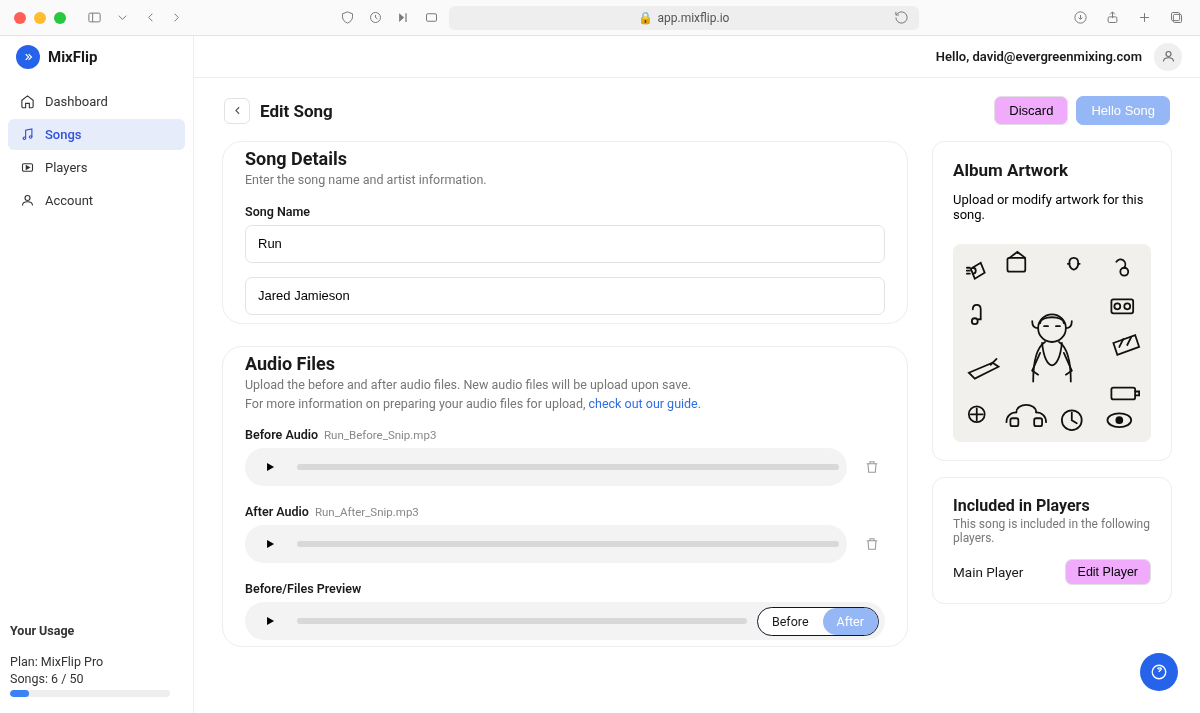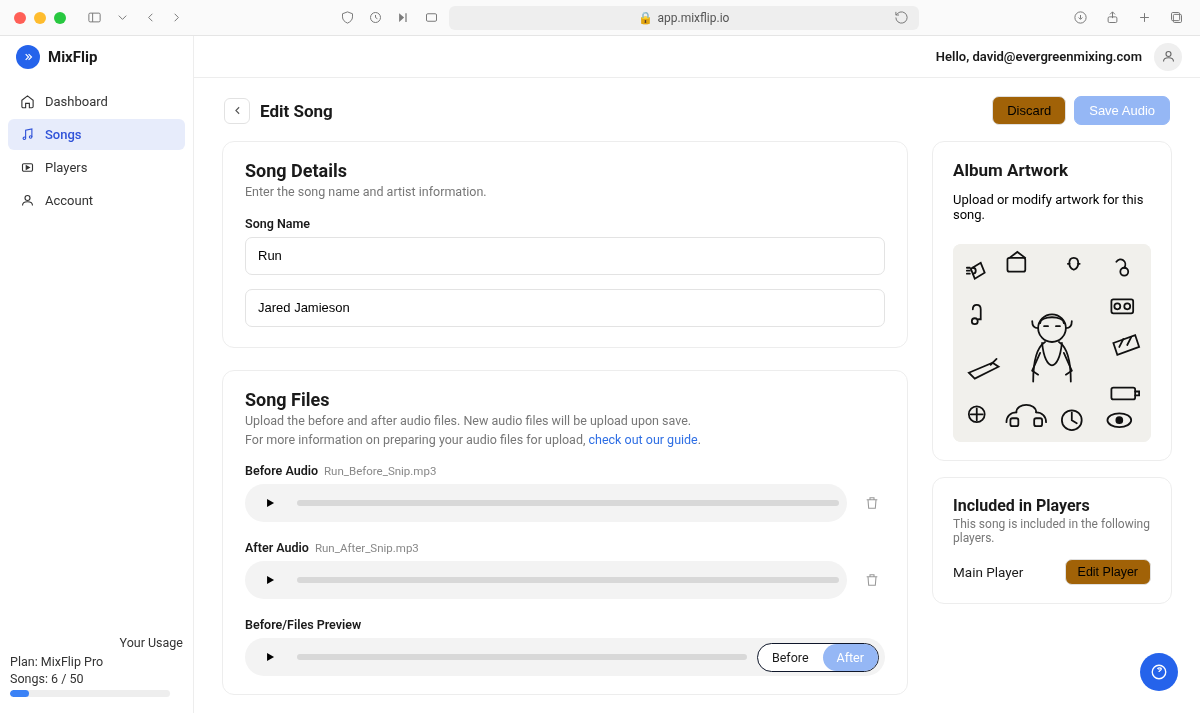--- a/index.html
+++ b/index.html
@@ -26,47 +26,47 @@
 .sidebar { width: 194px; border-right: 1px solid #ededed; display:flex; flex-direction:column;}
 .logo-row { display:flex; align-items:center; gap:8px; padding: 14px 16px; height:42px;}
 .logo-badge { width:24px; height:24px; border-radius:50%; background:#2563eb; color:#fff; display:flex; align-items:center; justify-content:center;}
 .logo-badge svg { width:14px; height:14px; fill:#fff; }
 .brand { font-weight:700; font-size:15px;}
 .nav { padding: 8px; display:flex; flex-direction:column; gap:2px;}
 .nav-item { display:flex; align-items:center; gap:10px; padding: 8px 12px; border-radius:6px; font-size:13px; color:#333; cursor:pointer;}
 .nav-item.active { background:#e7ecfb; color:#2f52d8; font-weight:500;}
 .nav-item svg { width:15px; height:15px; stroke:currentColor; fill:none; stroke-width:1.8;}
 .usage { margin-top:auto; padding: 10px 10px 16px; font-size:12.5px; color:#333;}
-.usage .title { font-weight:400; margin-bottom:4px;text-align:right;}
+.usage .title { font-weight:700; margin-bottom:16px;}
 .usage .row { margin-bottom:2px;}
 .usage-bar { width: 160px; height:7px; background:#eee; border-radius:5px; margin-top:4px; overflow:hidden;}
 .usage-fill { height:100%; width:12%; background:#3b82f6; border-radius:5px;}
 
 .topbar { height:42px; border-bottom:1px solid #ededed; display:flex; align-items:center; justify-content:flex-end; padding:0 18px; gap:12px;}
 .greeting { font-size:13px; font-weight:600;}
 .avatar { width:28px; height:28px; border-radius:50%; background:#efefef; display:flex; align-items:center; justify-content:center;}
 .avatar svg { width:15px; height:15px; stroke:#666; fill:none; stroke-width:1.8;}
 
 .main { flex:1; display:flex; flex-direction:column; overflow:hidden;}
 .content { flex:1; overflow:auto; padding: 18px 28px 40px; }
 .page-head { display:flex; align-items:center; justify-content:space-between; margin-bottom:16px; padding: 0 2px;}
 .page-head-left { display:flex; align-items:center; gap:10px;}
 .back-btn { width:26px; height:26px; border:1px solid #e2e2e2; border-radius:6px; background:#fff; display:flex; align-items:center; justify-content:center; cursor:pointer;}
 .back-btn svg { width:13px; height:13px; stroke:#555; fill:none; stroke-width:2;}
 .page-title { font-size:17px; font-weight:700;}
 .head-actions { display:flex; gap:8px;}
-.btn { padding: 6px 14px; border-radius:7px; font-size:13px; border:1px solid #e0e0e0; background:#a16207; cursor:pointer; font-weight:500;}
+.btn { padding: 6px 14px; border-radius:7px; font-size:13px; border:1px solid #e0e0e0; background:#f0abfc; cursor:pointer; font-weight:500;}
 .btn.primary { background:#95b7f5; border-color:#95b7f5; color:#fff;}
 .btn.small { padding:5px 12px; font-size:12.5px;}
 
 .cols { display:flex; gap:24px; align-items:flex-start;}
 .col-left { flex:1; min-width:0;}
 .col-right { width:240px; display:flex; flex-direction:column; gap:16px;}
 
-.card { border:1px solid #ededed; border-radius:12px; padding:18px 22px; background:#fff; margin-bottom:22px;}
+.card { border:1px solid #ededed; border-radius:20px; padding:6px 22px; background:#fff; margin-bottom:22px;}
 .card h2 { font-size:18px; font-weight:700; margin-bottom:2px;}
 .card .sub { font-size:12.5px; color:#777; margin-bottom:14px; line-height:1.5;}
 .card .sub a { color:#2f6fe4; text-decoration:none; cursor:pointer;}
 
 .field-label { font-size:12.5px; font-weight:600; margin-bottom:6px; display:flex; align-items:center; gap:6px;}
 .field-label .filename { font-weight:400; color:#888; font-size:11.5px;}
 .text-input { width:100%; height:38px; border:1px solid #e3e3e3; border-radius:7px; padding:0 12px; font-size:13px; margin-bottom:14px; background:#fff;}
 
 .audio-row { display:flex; align-items:center; gap:12px; margin-bottom:18px;}
 .play-btn { width:34px; height:34px; border-radius:50%; display:flex; align-items:center; justify-content:center; cursor:pointer; flex-shrink:0;}
@@ -253,37 +253,37 @@
         <div class="page-head-left">
           <div class="back-btn">
               <svg viewBox="0 0 24 24">
                 <path d="M15 18l-6-6 6-6"></path>
               </svg>
             </div>
           <div class="page-title">Edit Song</div>
         </div>
         <div class="head-actions">
           <button class="btn">Discard</button>
-          <button class="btn primary">Save Audio</button>
+          <button class="btn primary">Hello Song</button>
         </div>
       </div>
 
       <div class="cols">
         <div class="col-left">
 
           <div class="card">
             <h2>Song Details</h2>
             <div class="sub">Enter the song name and artist information.</div>
             <div class="field-label">Song Name</div>
             <input class="text-input" value="Run" style="">
             <input class="text-input" style="margin-bottom: 2px;" value="Jared Jamieson">
           </div>
 
           <div class="card">
-            <h2>Song Files</h2>
+            <h2>Audio Files</h2>
             <div class="sub">
               <span>Upload the before and after audio files. New audio files will be upload upon save.</span><br>
               <span>For more information on preparing your audio files for upload, </span><a>check out our guide</a>.
             </div>
 
             <div class="field-label">
               <span>Before Audio</span>
               <span class="filename">Run_Before_Snip.mp3</span>
             </div>
             <div class="audio-row">

